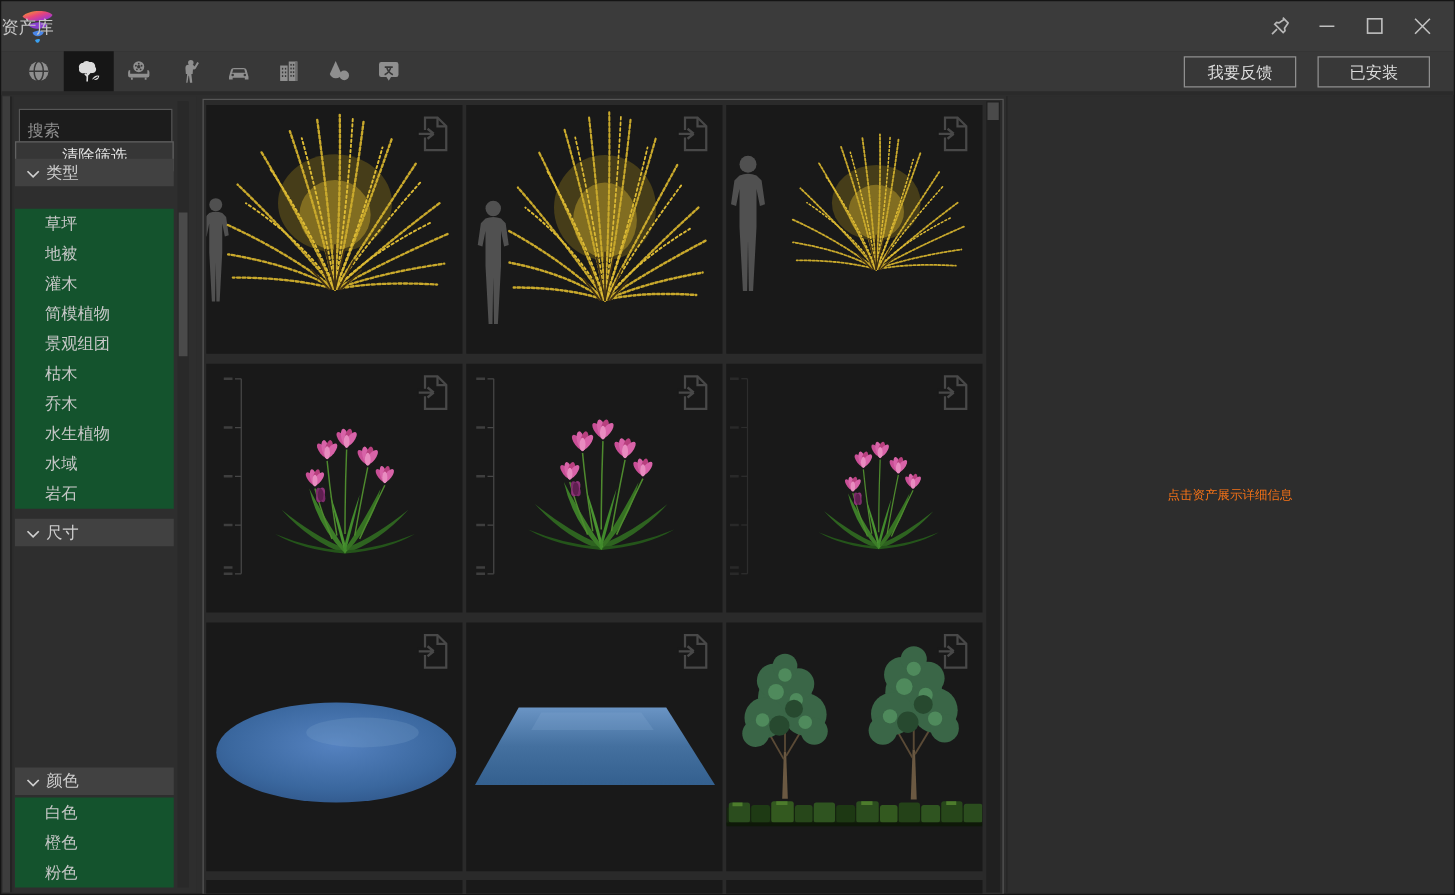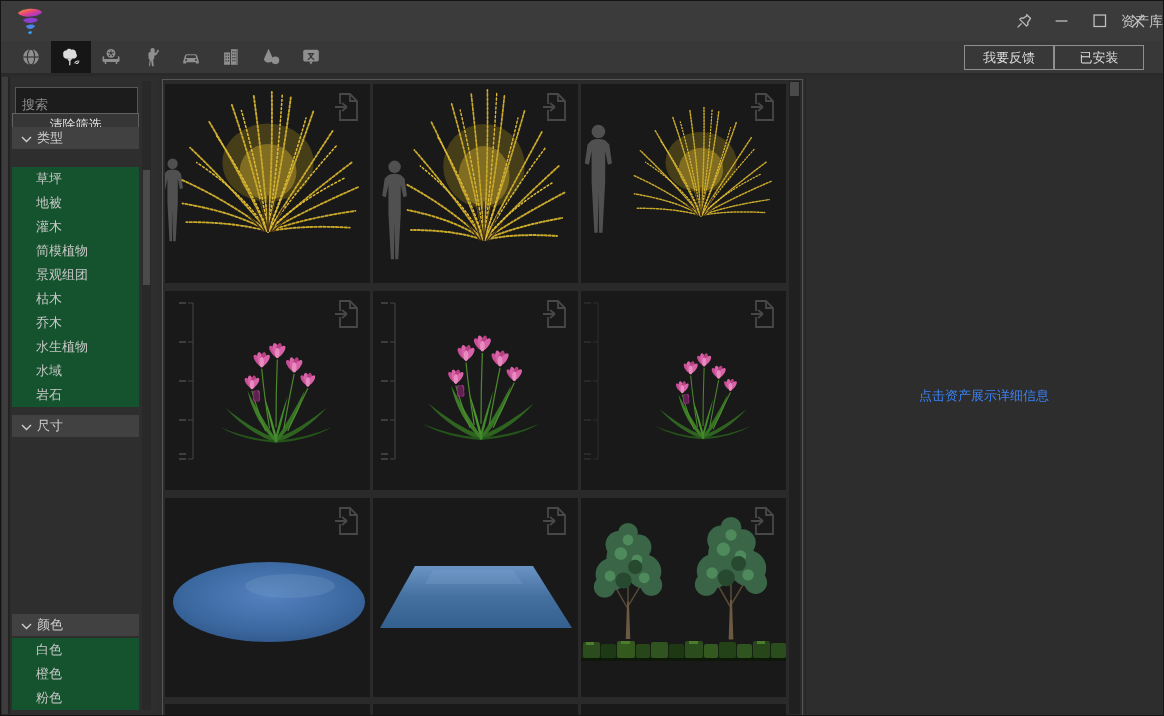--- a/index.html
+++ b/index.html
@@ -3,32 +3,32 @@
 <meta charset="utf-8">
 <style>
   html,body{margin:0;padding:0;background:#222;}
   body{width:1164px;height:716px;font-family:"Liberation Sans","DejaVu Sans",sans-serif;}
   *{box-sizing:border-box;}
   .window{position:relative;width:1164px;height:716px;background:#2d2d2d;overflow:hidden;border:1px solid #141414;}
 
   
   .titlebar{position:absolute;left:0;top:0;right:0;height:40px;background:#3b3b3b;}
   .logo{position:absolute;left:13px;top:4px;width:32px;height:32px;}
-  .title{position:absolute;left:0;right:0;top:0;height:40px;line-height:40px;text-align:right;color:#c6c6c6;font-size:14px;}
+  .title{position:absolute;left:0;right:0;top:0;height:40px;line-height:40px;text-align:left;color:#c6c6c6;font-size:14px;}
   .win-controls{position:absolute;right:6px;top:0;height:40px;display:flex;align-items:center;}
   .win-btn{width:38px;height:30px;display:flex;align-items:center;justify-content:center;background:none;border:none;padding:0;}
 
   
   .toolbar{position:absolute;left:0;top:40px;right:0;height:35px;background:#383838;border-bottom:3px solid #2a2a2a;}
   .tabs{position:absolute;left:10px;top:0;height:32px;display:flex;}
   .tab{width:40px;height:32px;display:flex;align-items:center;justify-content:center;background:none;border:none;padding:0;}
   .tab svg{fill:#8f8f8f;}
   .tab.selected{background:#161616;}
   .tab.selected svg{fill:#dcdcdc;}
-  .toolbar-actions{position:absolute;right:19px;top:4px;display:flex;}
+  .toolbar-actions{position:absolute;right:19px;top:4px;display:flex;gap:17px;}
   .action-btn{width:90px;height:25px;background:transparent;border:1px solid #8f8f8f;color:#dcdcdc;font-size:13px;padding:0;}
 
   
   .left-strip{position:absolute;left:1px;top:76px;width:8px;bottom:1px;background:#3d3d3d;border-right:2px solid #232323;}
   .sidebar{position:absolute;left:10px;top:76px;width:146px;bottom:1px;background:#2e2e2e;}
   .search-input{position:absolute;left:4px;top:10px;width:123px;height:21px;background:#1c1c1c;border:1px solid #575757;color:#cfcfcf;font-size:13px;padding:16px 6px;}
   .search-input::placeholder{color:#8f8f8f;}
   .clear-btn{position:absolute;left:1px;top:36px;width:127px;height:24px;background:#363636;border:1px solid #616161;color:#e5e5e5;font-size:13px;padding:0;}
   .section-header{position:absolute;left:1px;width:127px;height:22px;background:#414141;color:#cfcfcf;font-size:13px;display:flex;align-items:center;padding-left:9px;gap:5px;}
   .item-list{position:absolute;left:1px;width:127px;background:#14532d;}
@@ -40,21 +40,21 @@
   .grid-panel{position:absolute;left:161px;top:78px;width:641px;height:637px;background:#2a2a2a;border:1px solid #565656;}
   .tile{position:absolute;width:205px;height:199px;background:#191919;overflow:hidden;}
   .tile .art{position:absolute;left:0;top:0;width:205px;height:199px;}
   .place-icon{position:absolute;top:8px;right:10px;width:26px;height:30px;}
   .tile-partial{position:absolute;width:205px;height:11px;top:624px;background:#191919;}
   .grid-scroll{position:absolute;left:626px;top:1px;width:11px;height:633px;background:#202020;}
   .grid-thumb{position:absolute;left:1px;top:1px;width:9px;height:14px;background:#4a4a4a;}
 
   
   .detail-panel{position:absolute;left:804px;top:76px;right:1px;bottom:1px;background:#2d2d2d;display:flex;align-items:center;justify-content:center;border-left:1px solid #242424;}
-  .detail-text{color:#3b82f6;font-size:13px;}
+  .detail-text{color:#f97316;font-size:10px;}
 
   .defs-holder{position:absolute;width:0;height:0;overflow:hidden;}
 </style>
 </head>
 <body>
 
 <div class="window">
 
   <div class="titlebar">
     <svg class="logo" viewBox="0 0 32 32">

